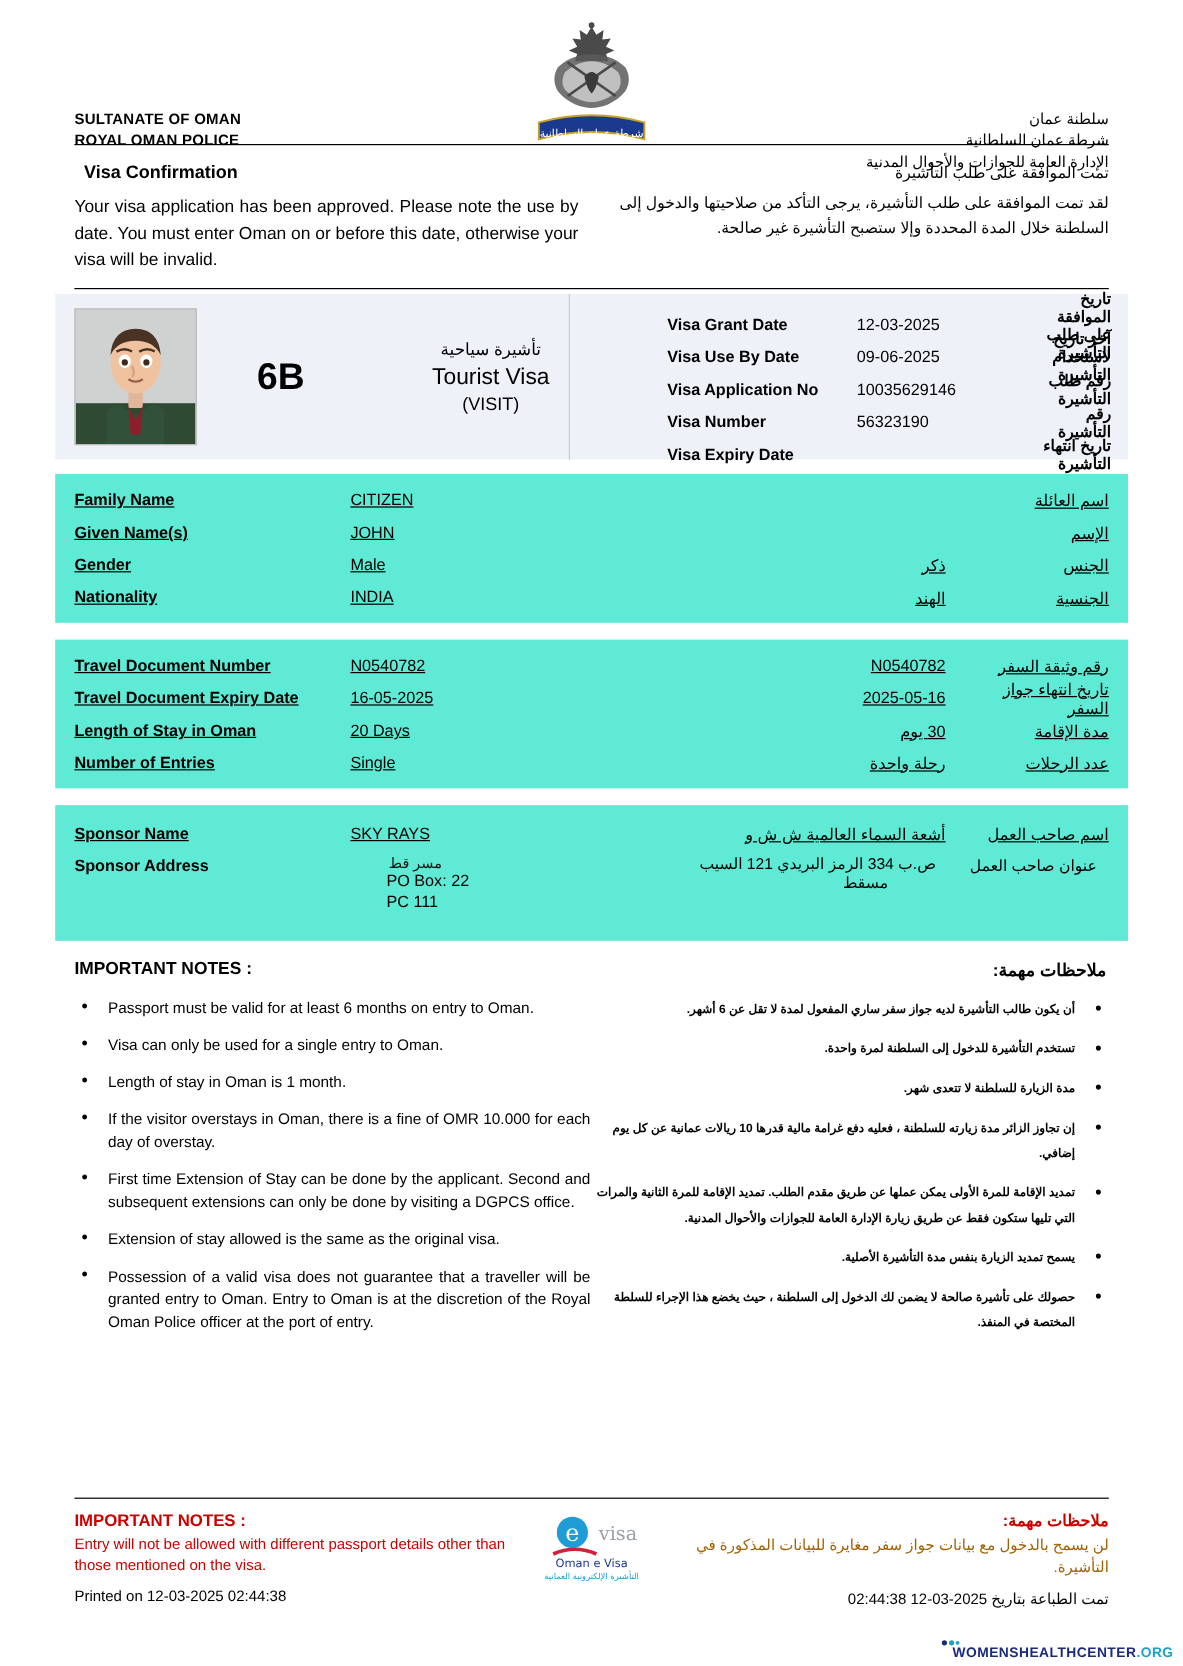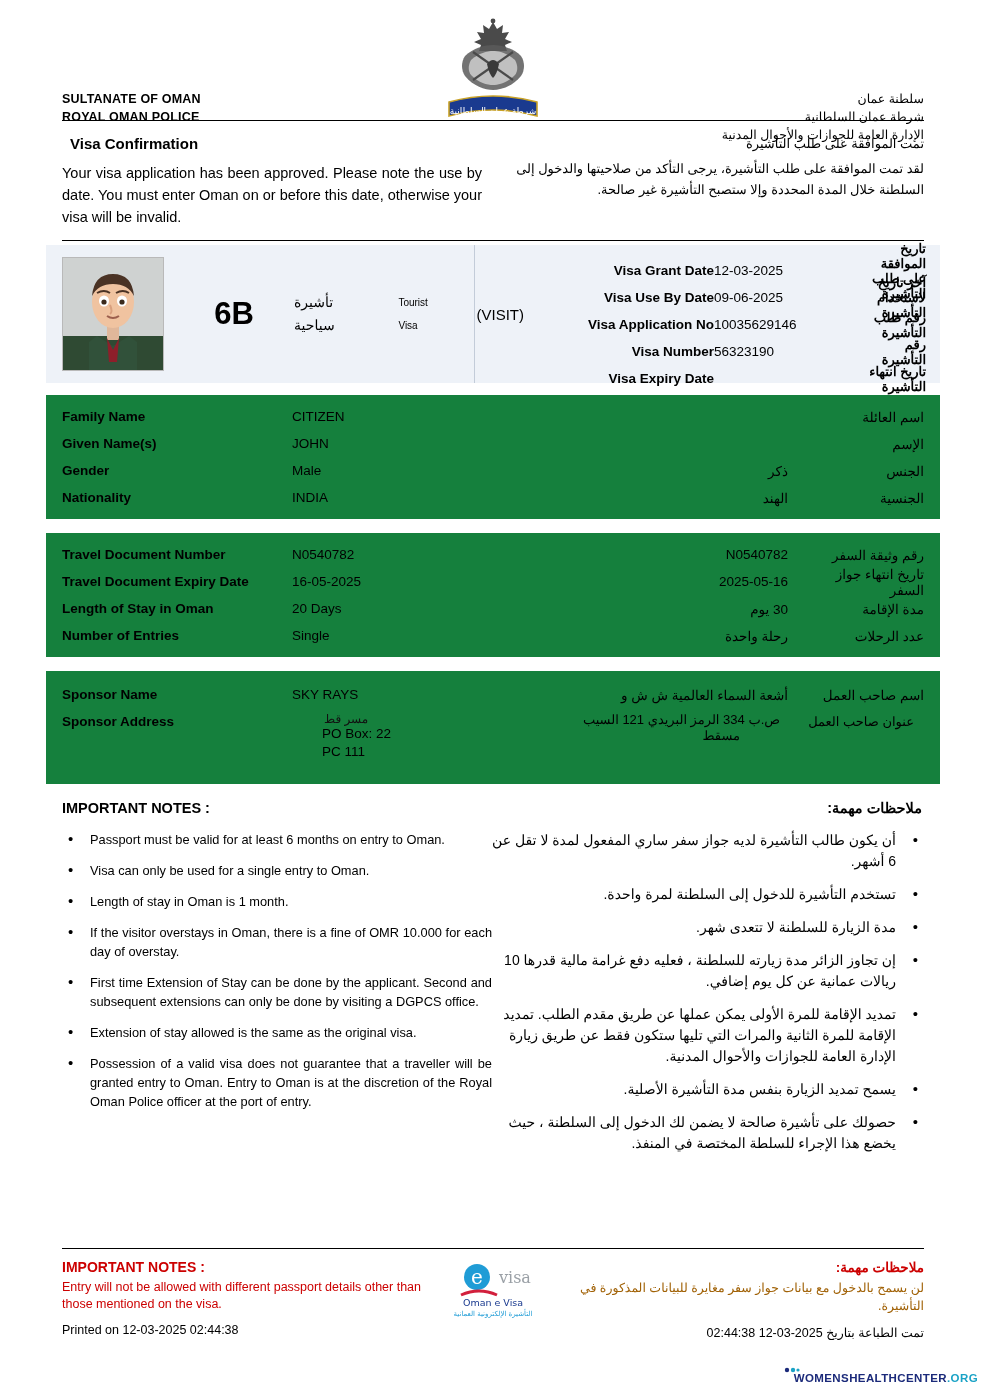--- a/index.html
+++ b/index.html
@@ -56,35 +56,36 @@
   }
   .photo {
     width: 100px; height: 112px; margin: 12px 10px 0 16px;
     background: #cfcfcf; overflow:hidden; position:relative; flex:none;
     border: 1px solid #b9b9b9;
   }
   .panel-code {
     width: 120px; display:flex; align-items:center; justify-content:center;
     font-size: 31px; font-weight: bold;
   }
-  .panel-type { width: 230px; display:flex; flex-direction:row; justify-content:center; align-items:center; line-height: 23px; gap: 36px;}
+  .panel-type { width: 230px; display:flex; flex-direction:column; justify-content:center; align-items:center; line-height: 23px;}
   .panel-type .ar { font-size: 14px; }
-  .panel-type .en { font-size: 10px; }
+  .panel-type .en { font-size: 19px; }
   .panel-type .en2 { font-size: 15px; }
   .panel-fields { flex:1; padding: 12px 14px 0 0; }
   .panel-row { display:flex; align-items:center; height: 27px; font-size: 13.5px;}
-  .panel-row .lbl { width: 190px; font-weight: bold; padding-left: 32px; box-sizing:border-box;text-align:right;}
+  .panel-row .lbl { width: 190px; font-weight: bold; padding-left: 32px; box-sizing:border-box;}
   .panel-row .val { width: 145px; text-align:left; }
   .panel-row .arlbl { flex:1; text-align:right; direction: rtl; font-weight: bold; font-size:13px;}
   .panel-sep { position:absolute; left:428px; top:0; bottom:0; width:1px; background:#c3ccd9;}
 
   
   .block {
     margin: 0 46px;
-    background: #15803d;
+    background: #5eead4;
+    text-decoration: underline;
   }
   .block.sp { margin-top: 10px; }
   .drow { display:flex; align-items:center; height: 27px; padding: 0 16px; font-size: 13.5px;}
   .drow .dl { width: 230px; font-weight: bold; }
   .drow .dv { width: 260px; }
   .drow .dar { flex:1; text-align:right; direction:rtl; padding-right: 26px;}
   .drow .dar2 { width: 110px; text-align:right; direction:rtl;}
   .block-pad { padding: 8px 0; }
 
   .sponsor-addr { position:relative; height: 62px; }
@@ -105,21 +106,21 @@
   ul { margin:0; padding:0; list-style:none; }
   .notes-en li {
     position:relative; padding-left: 28px; margin-bottom: 12px;
     font-size: 12.8px; line-height: 19px; text-align: justify;
   }
   .notes-en li:before {
     content:"\2022"; position:absolute; left:6px; top:-1px; font-size: 15px;
   }
   .notes-ar li {
     position:relative; padding-right: 26px; margin-bottom: 12px;
-    font-size: 14px; line-height: 21px;
+    font-size: 10px; line-height: 21px; font-weight: bold;
   }
   .notes-ar li:before {
     content:"\2022"; position:absolute; right:4px; top:-1px; font-size: 15px;
   }
 
   
   .footer { position:absolute; left:0; right:0; bottom:0; height: 140px; }
   .footer .rule2 { height:1px; background:#000; margin: 0 62px 0 62px;}
   .footer-inner { display:flex; padding: 10px 62px 0 62px; }
   .f-left { width: 400px; }

